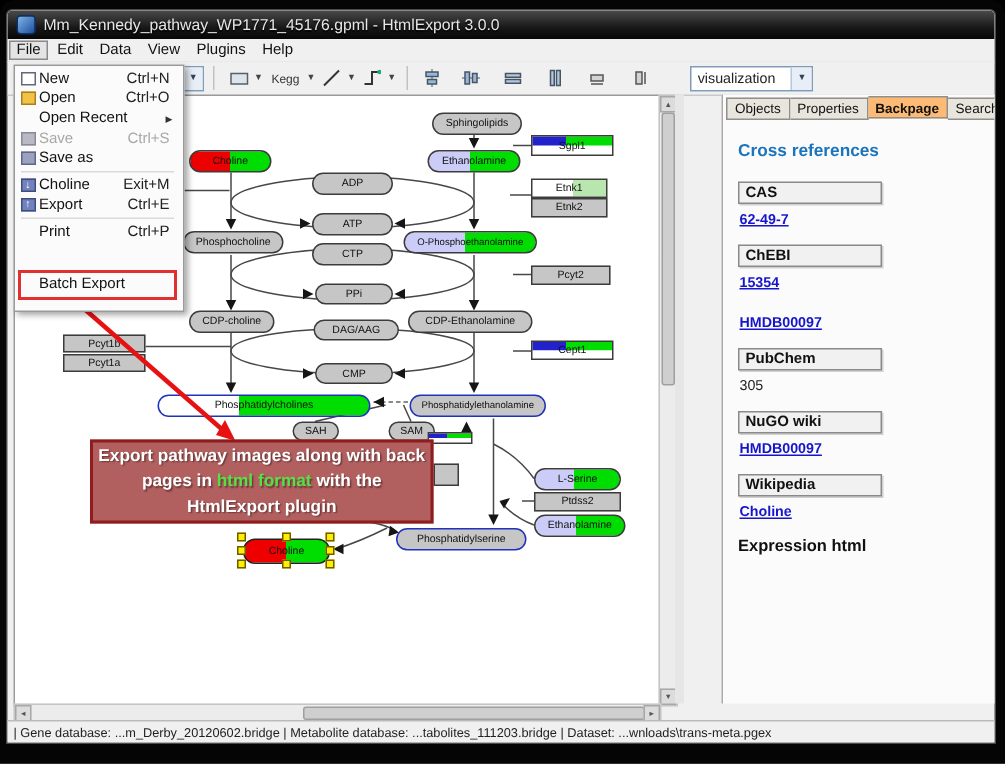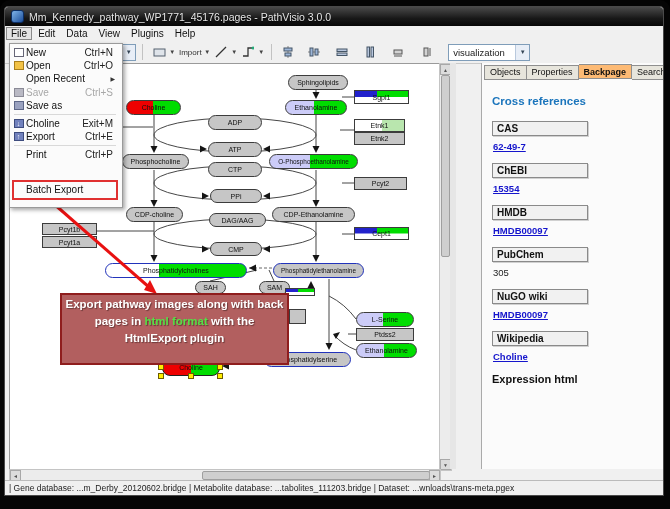--- a/index.html
+++ b/index.html
@@ -68,21 +68,21 @@
   .tiny{font-size:6.4px;}
   .blueb{border-color:#2233bb;}
   .split-rg{background:linear-gradient(to right,#ee0000 0 50%,#00dd00 50%);}
   .split-lg{background:linear-gradient(to right,#ccccf8 0 46%,#00dd00 46%);}
   .pc-fill{background:linear-gradient(to right,#ffffff 0 38%,#00dd00 38%);}
   .etnk1-fill{background:linear-gradient(to right,#ffffff 0 55%,#b9e6ae 55%);}
   .tophalf{background:#fff;background-image:linear-gradient(to right,#2222cc 0 42%,#00dd00 42%);
            background-size:100% 50%;background-repeat:no-repeat;background-position:top;}
   .handle{position:absolute;width:6px;height:6px;background:#ffee00;border:1px solid #6d5b00;box-sizing:border-box;}
   
-  .callout{position:absolute;left:50px;top:229px;width:229px;height:72px;background:#b25f5f;
+  .callout{position:absolute;left:50px;top:229px;width:229px;height:56px;background:#b25f5f;
            border:2px solid #8f1d1d;color:#fff;font-weight:bold;font-size:11.5px;text-align:center;
            line-height:17px;box-sizing:border-box;padding-top:1px;text-shadow:1px 1px 1px rgba(0,0,0,.4);}
   .callout .hl{color:#55e045;}
   
   .filemenu{position:absolute;left:4px;top:36px;width:112px;height:163px;background:#fbfbfb;
             border:1px solid #9a9a9a;box-shadow:2px 2px 4px rgba(0,0,0,.35);z-index:40;font-size:10px;color:#111;}
   .mrow{position:absolute;left:1px;width:108px;height:13px;display:flex;align-items:center;}
   .mrow .ic{width:15px;display:flex;align-items:center;justify-content:center;}
   .mrow .lbl{flex:1;}
   .mrow .sc{margin-right:6px;color:#222;}
@@ -99,21 +99,21 @@
   .redbox{position:absolute;left:2px;top:136px;width:106px;height:20px;border:2px solid #e03030;box-sizing:border-box;}
 </style>
 </head>
 <body>
 
 <div class="stage">
  <div class="win">
 
   <div class="titlebar">
     <div class="appicon"></div>
-    <div class="title-text">Mm_Kennedy_pathway_WP1771_45176.pages - PathVisio 3.0.0</div>
+    <div class="title-text">Mm_Kennedy_pathway_WP1771_45176.gpml - HtmlExport 3.0.0</div>
   </div>
 
   <div class="menubar">
     <div class="mitem open">File</div>
     <div class="mitem">Edit</div>
     <div class="mitem">Data</div>
     <div class="mitem">View</div>
     <div class="mitem">Plugins</div>
     <div class="mitem">Help</div>
   </div>
@@ -125,21 +125,21 @@
       <span class="arr">▼</span>
     </div>
     <div class="tsep"></div>
     <div class="tbtn">
       <svg width="13" height="11">
             <rect x="1" y="2" width="11" height="7" fill="#dfe4ea" stroke="#55606e"></rect>
           </svg>
     </div>
         <span class="ddm">▼</span>
     <div class="tbtn" style="width:24px">
-      <span class="label-btn">Import</span>
+      <span class="label-btn">Kegg</span>
     </div>
         <span class="ddm">▼</span>
     <div class="tbtn">
       <svg width="12" height="12">
             <line x1="1" y1="11" x2="11" y2="1" stroke="#333" stroke-width="1.3"></line>
           </svg>
     </div>
         <span class="ddm">▼</span>
     <div class="tbtn">
       <svg width="12" height="12">
@@ -180,21 +180,21 @@
             <rect x="2" y="4" width="8" height="4" fill="#d3d3d3" stroke="#555"></rect>
             <line x1="2" y1="10" x2="10" y2="10" stroke="#555"></line>
           </svg>
     </div>
     <div class="tbtn" style="margin-left:10px">
       <svg width="12" height="12">
             <rect x="4" y="2" width="4" height="8" fill="#d3d3d3" stroke="#555"></rect>
             <line x1="10" y1="2" x2="10" y2="10" stroke="#555"></line>
           </svg>
     </div>
-    <div class="combo" style="width:76px;margin-left:12px">
+    <div class="combo" style="width:76px;margin-left:24px">
       <span>visualization</span>
       <span class="arr">▼</span>
     </div>
   </div>
 
   <div class="canvas">
 
     <svg width="430" height="406" style="position:absolute;left:0;top:0">
       <g stroke="#474747" stroke-width="1" fill="none">
         <line x1="306" y1="26" x2="306" y2="33"></line>
@@ -328,21 +328,20 @@
 
       <div class="ref-sec">
         <div class="ref-box">CAS</div>
         <a class="ref-val" href="#">62-49-7</a>
       </div>
       <div class="ref-sec">
         <div class="ref-box">ChEBI</div>
         <a class="ref-val" href="#">15354</a>
       </div>
       <div class="ref-sec">
-        <div class="ref-box">HMDB</div>
         <a class="ref-val" href="#">HMDB00097</a>
       </div>
       <div class="ref-sec">
         <div class="ref-box">PubChem</div>
         <span class="ref-val plain">305</span>
       </div>
       <div class="ref-sec">
         <div class="ref-box">NuGO wiki</div>
         <a class="ref-val" href="#">HMDB00097</a>
       </div>

